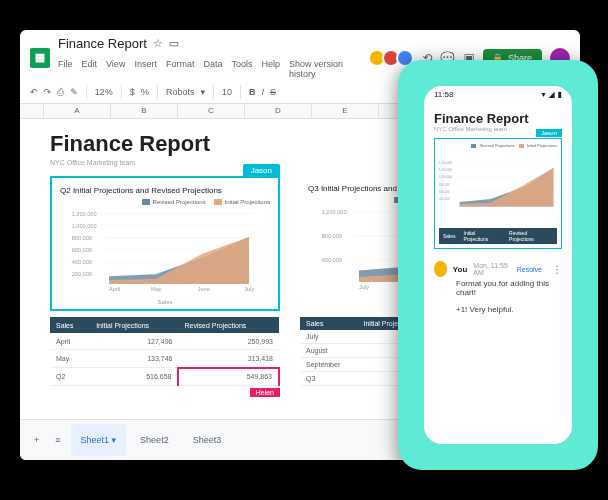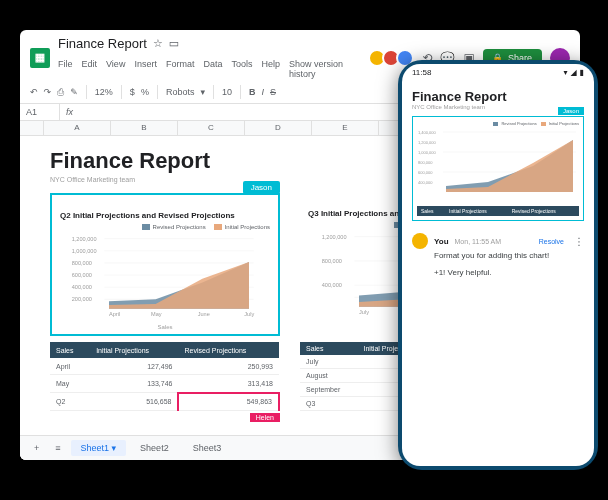--- a/index.html
+++ b/index.html
@@ -35,43 +35,43 @@
 .col-headers{display:flex;border-bottom:1px solid #e0e0e0;font-size:8px;color:#5f6368}
 .row-hdr{width:24px;border-right:1px solid #e0e0e0;background:#f8f9fa;height:14px}
 .col-hdr{flex:1;text-align:center;border-right:1px solid #e0e0e0;background:#f8f9fa;height:14px;line-height:14px}
 .content-area{position:relative;padding:12px 30px}
 .report-title{font-size:22px;font-weight:bold;color:#202124;margin-bottom:2px}
 .subtitle{font-size:7px;color:#9e9e9e;margin-bottom:10px}
 .charts-row{display:flex;gap:20px}
 .chart-box{position:relative;width:230px}
 .chart-box.selected{border:2px solid #00bcd4}
 .jason-tag{position:absolute;top:-14px;right:-2px;background:#00bcd4;color:#fff;font-size:8px;padding:2px 8px;border-radius:2px}
-.chart-title{font-size:8px;color:#202124;padding:16px 8px 4px;font-weight:700}
+.chart-title{font-size:8px;color:#202124;padding:8px 8px 4px;font-weight:400}
 .legend{display:flex;gap:8px;justify-content:flex-end;font-size:6px;color:#5f6368;padding:0 8px 4px}
 .legend-item{display:flex;align-items:center;gap:3px}
 .sw{width:8px;height:6px}
 .sw-rev{background:#6b8ca3}
 .sw-init{background:#e8a87c}
 .chart-canvas{width:100%;height:90px;padding:0 8px 6px}
 .chart-svg{width:100%;height:100%}
 .axis-text{font-size:6px;fill:#9e9e9e}
 .sales-tables{display:flex;gap:20px;margin-top:6px}
 .sales-table{width:230px;font-size:7px;border-collapse:collapse}
 .sales-table th{background:#2c4a5e;color:#fff;text-align:left;padding:3px 6px;font-weight:normal}
 .sales-table td{padding:3px 6px;border-bottom:1px solid #eee;color:#5f6368}
 .sales-table td:nth-child(2),.sales-table td:nth-child(3){text-align:right}
 .helen-cell{border:2px solid #e91e63;position:relative}
 .helen-tag{position:absolute;bottom:-12px;right:-2px;background:#e91e63;color:#fff;font-size:7px;padding:1px 6px}
 .sheet-tabs{position:absolute;bottom:0;left:0;right:0;display:flex;align-items:center;gap:4px;padding:4px 8px;border-top:1px solid #e0e0e0;background:#f8f9fa;font-size:9px;color:#5f6368}
-.tab{padding:3px 10px;border-radius:2px}
+.tab{padding:11px 10px;border-radius:2px}
 .tab.active{background:#e8f0fe;color:#1a73e8}
 .plus-tab,.menu-tab{padding:3px 6px;cursor:pointer}
 
 
-.phone{position:absolute;right:10px;top:60px;width:200px;height:410px;background:#0c4a6e;border-radius:24px;padding:4px;box-shadow:0 4px 20px rgba(0,0,0,.5)}
+.phone{position:absolute;right:10px;top:60px;width:200px;height:410px;background:#5eead4;border-radius:24px;padding:26px;box-shadow:0 4px 20px rgba(0,0,0,.5)}
 .phone-screen{width:100%;height:100%;background:#fff;border-radius:18px;overflow:hidden;display:flex;flex-direction:column}
 .status-bar{display:flex;justify-content:space-between;padding:4px 10px;font-size:8px;color:#202124}
 .status-icons{display:flex;gap:3px}
 .phone-content{padding:8px 10px;flex:0 0 auto}
 .phone-title{font-size:13px;font-weight:bold;color:#202124}
 .phone-sub{font-size:6px;color:#9e9e9e;margin-bottom:6px}
 .phone-chart-wrap{border:1.5px solid #00bcd4;padding:4px;position:relative}
 .phone-jason{position:absolute;top:-10px;right:-1px;background:#00bcd4;color:#fff;font-size:6px;padding:1px 5px}
 .phone-legend{display:flex;gap:4px;justify-content:flex-end;font-size:4px;color:#5f6368;margin-bottom:2px}
 .phone-chart-svg{width:100%;height:70px}
@@ -148,25 +148,20 @@
     <span class="robots-sel">Robots</span>
     <span>▾</span>
     <span class="tool-sep"></span>
     <span>10</span>
     <span class="tool-sep"></span>
     <span style="font-weight:bold">B</span>
     <span style="font-style:italic">I</span>
     <span style="text-decoration:line-through">S</span>
   </div>
 
-  <div class="fx-row">
-    <div class="cell-ref">A1</div>
-    <div class="fx-label">fx</div>
-    <div style="flex:1"></div>
-  </div>
 
   <div class="grid-area">
     <div class="col-headers">
       <div class="row-hdr"></div>
       <div class="col-hdr">A</div>
       <div class="col-hdr">B</div>
       <div class="col-hdr">C</div>
       <div class="col-hdr">D</div>
       <div class="col-hdr">E</div>
       <div class="col-hdr">F</div>

